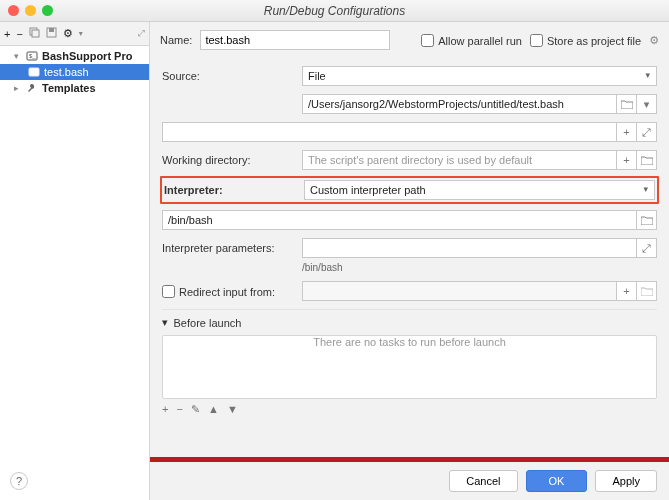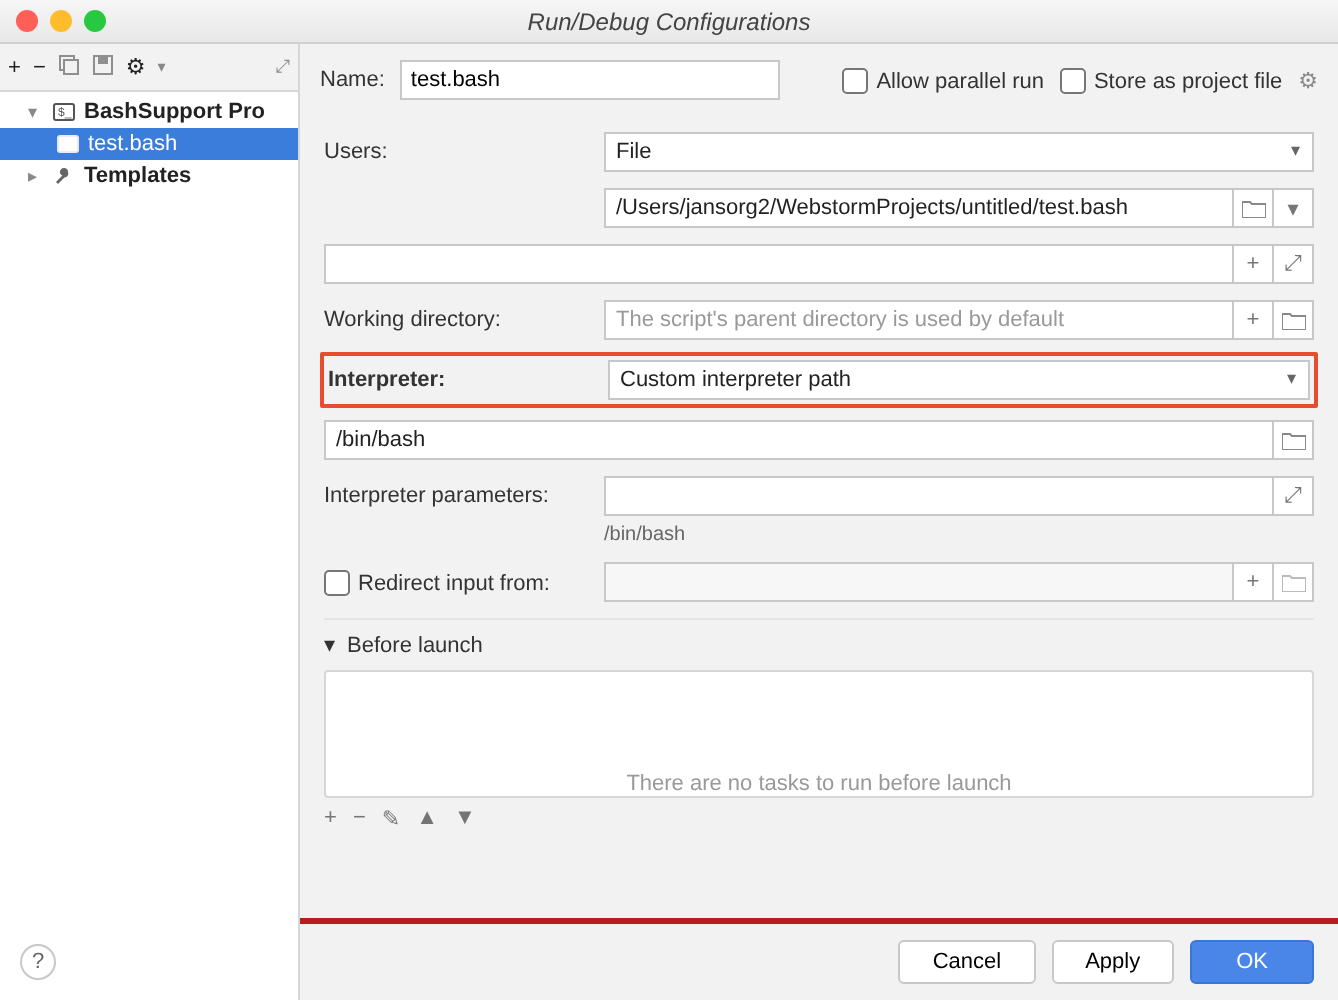--- a/index.html
+++ b/index.html
@@ -33,23 +33,23 @@
 .row .lbl { width:140px; font-size:11px; color:#333; }
 .row .ctl { flex:1; display:flex; align-items:flex-start; }
 .field { flex:1; height:20px; border:1px solid #c8c8c8; background:#fff; font-size:11px; padding:0 5px; color:#222; display:flex; align-items:center; }
 .field.placeholder{color:#999}
 .dd { position:relative; }
 .dd::after { content:"▾"; position:absolute; right:6px; top:3px; font-size:9px; color:#666; }
 .icon-btn { width:20px; height:20px; border:1px solid #c8c8c8; border-left:none; background:#fff; display:flex; align-items:center; justify-content:center; font-size:11px; color:#777;}
 .highlight-row { border:2px solid #e74c2f; padding:2px; margin:-2px; margin-bottom:6px; border-radius:1px; }
 .hint { font-size:10px; color:#666; padding-left:140px; margin-top:-4px; margin-bottom:8px;}
 .section-h { display:flex; align-items:center; gap:6px; padding:6px 0; border-top:1px solid #e4e4e4; margin-top:6px; font-size:11px; color:#333;}
-.before-box { border:1px solid #d6d6d6; background:#fff; height:64px; display:flex; align-items:flex-end; justify-content:center; color:#999; font-size:11px; border-radius:2px;}
+.before-box { border:1px solid #d6d6d6; background:#fff; height:64px; display:flex; align-items:flex-start; justify-content:center; color:#999; font-size:11px; border-radius:2px;}
 .mini-toolbar{display:flex;gap:8px;padding:4px 0;opacity:.6}
-.footer { display:flex; align-items:center; justify-content:flex-end; gap:8px; padding:8px 12px; border-top:3px solid #b91c1c; background:#f2f2f2;}
+.footer { display:flex; align-items:center; justify-content:flex-end; gap:8px; padding:8px 12px; border-top:5px solid #b91c1c; background:#f2f2f2;}
 .btn { height:22px; padding:0 16px; border:1px solid #c8c8c8; background:#fff; border-radius:3px; font-size:11px; cursor:pointer;}
 .btn.primary { background:#4a86e8; color:#fff; border-color:#3a76d8; padding:0 22px;}
 .help { position:absolute; left:10px; bottom:10px; width:18px;height:18px;border:1px solid #c8c8c8;border-radius:50%;display:flex;align-items:center;justify-content:center;font-size:11px;color:#666;background:#fff;}
 </style>
 </head>
 <body>
 
 <div class="titlebar">
   <div class="traffic">
     <span class="tl-close"></span>
@@ -114,21 +114,21 @@
       <label class="chk">
           <input type="checkbox" style="">
           <span>Store as project file</span>
         </label>
       <span class="gear-icon">⚙</span>
     </div>
 
 
     <div class="form">
       <div class="row">
-        <div class="lbl">Users:</div>
+        <div class="lbl">Source:</div>
         <div class="ctl">
             <div class="field dd">File</div>
           </div>
       </div>
       <div class="row">
         <div class="lbl"></div>
         <div class="ctl">
           <div class="field">/Users/jansorg2/WebstormProjects/untitled/test.bash</div>
           <div class="icon-btn">
               <svg width="12" height="10" viewBox="0 0 12 10">
@@ -216,19 +216,19 @@
         <span>−</span>
         <span>✎</span>
         <span>▲</span>
         <span>▼</span>
       </div>
 
     </div>
 
     <div class="footer">
       <button class="btn">Cancel</button>
+      <button class="btn primary">OK</button>
       <button class="btn">Apply</button>
-      <button class="btn primary">OK</button>
     </div>
   </div>
 </div>
 
 <div class="help">?</div>
 
 </body></html>

